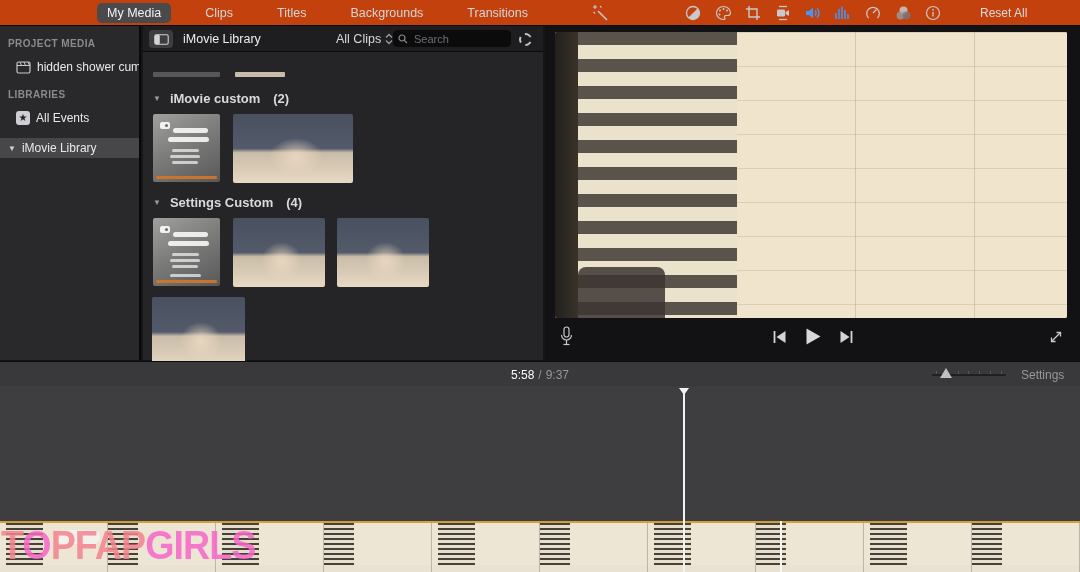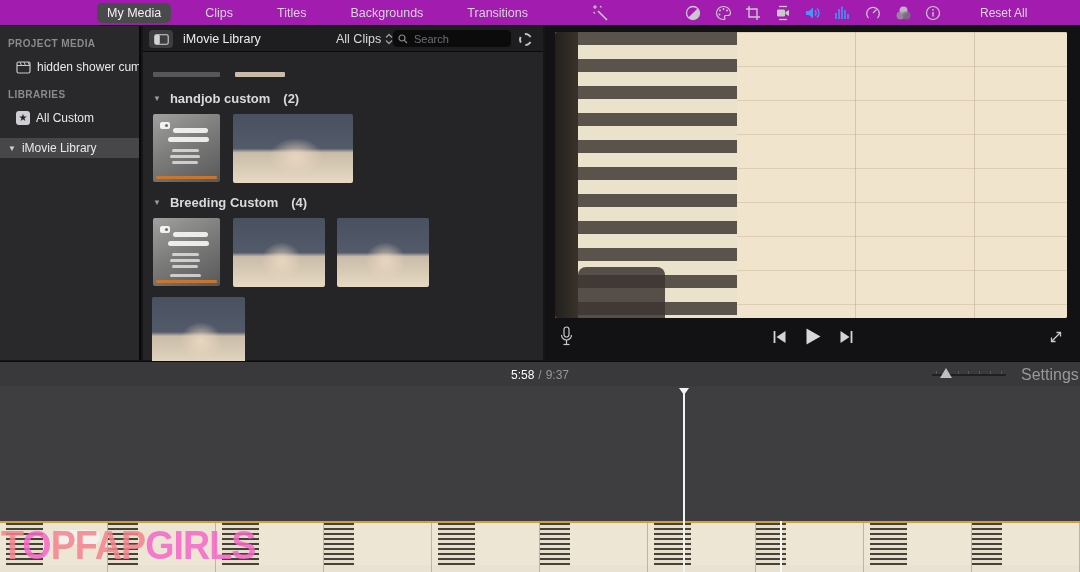--- a/index.html
+++ b/index.html
@@ -1,21 +1,21 @@
 <!DOCTYPE html>
 <html><head>
 <meta charset="utf-8">
 <style>
   html,body{margin:0;padding:0;background:#000;}
   .app{position:relative;width:1080px;height:572px;background:#161618;
        font-family:"Liberation Sans",sans-serif;overflow:hidden;
        -webkit-font-smoothing:antialiased;}
 
   
-  .topbar{position:absolute;left:0;top:0;width:1080px;height:25px;background:#a21caf;
+  .topbar{position:absolute;left:0;top:0;width:1080px;height:25px;background:#c2410c;
           border-bottom:1px solid #050505;}
   .tabs{position:absolute;left:97px;top:0;height:25px;display:flex;align-items:center;gap:24px;}
   .tab{font-size:12.5px;color:#d6d6d8;padding:3px 10px;border-radius:5px;white-space:nowrap;cursor:default;}
   .tab.active{background:#4a4a4d;color:#f3f3f4;}
   .wand-btn{position:absolute;left:590px;top:3px;width:22px;height:19px;display:flex;align-items:center;justify-content:center;}
   .tools{position:absolute;left:684px;top:0;height:25px;display:flex;align-items:center;gap:12px;}
   .tool{width:18px;height:18px;display:flex;align-items:center;justify-content:center;}
   .reset-all{position:absolute;left:980px;top:0;height:25px;display:flex;align-items:center;
              font-size:12px;color:#dcdcde;}
   svg{display:block;}
@@ -96,21 +96,21 @@
   .time-cur{color:#fbfbfc;font-weight:normal;}
   .time-sep,.time-total{color:#96969b;}
   .zoom-slider{position:absolute;left:932px;top:11px;width:74px;height:4px;}
   .zs-track{position:absolute;left:0;top:1px;width:100%;height:2px;background:#202022;border-radius:1px;}
   .zs-ticks{position:absolute;left:4px;top:-2px;width:66px;display:flex;justify-content:space-between;}
   .zs-ticks i{width:1px;height:3px;background:#55555a;}
   .zs-thumb{position:absolute;left:8px;top:-5px;width:0;height:0;
             border-left:6px solid transparent;border-right:6px solid transparent;
             border-bottom:10px solid #bfbfc4;}
   .settings-lbl{position:absolute;left:1021px;top:0;height:25px;display:flex;align-items:center;
-                font-size:16px;color:#97979c;}
+                font-size:12px;color:#97979c;}
 
   
   .timeline{position:absolute;left:0;top:386px;width:1080px;height:135px;background:#3e3e40;}
   .playhead{position:absolute;left:683px;top:388px;width:2px;height:184px;background:#f2f2f3;z-index:5;}
   .playhead::before{content:"";position:absolute;left:-4px;top:0;width:0;height:0;
                     border-left:5px solid transparent;border-right:5px solid transparent;
                     border-top:7px solid #f2f2f3;}
 
   
   .filmstrip{position:absolute;left:0;top:521px;width:1080px;height:51px;background:#ece4d3;
@@ -235,21 +235,21 @@
           <line x1="4" y1="1" x2="5.5" y2="4.5" stroke="#c9c9cd" stroke-width="1"></line>
           <line x1="8" y1="1" x2="9.5" y2="4.5" stroke="#c9c9cd" stroke-width="1"></line>
           <line x1="12" y1="1" x2="13.5" y2="4.5" stroke="#c9c9cd" stroke-width="1"></line>
         </svg>
       </span>
       <span class="lbl">hidden shower cum</span>
     </div>
     <div class="side-header">LIBRARIES</div>
     <div class="side-item">
       <span class="star-ic">★</span>
-      <span class="lbl">All Custom</span>
+      <span class="lbl">All Events</span>
     </div>
     <div class="side-item selected">
       <span class="tri">▼</span>
       <span class="lbl">iMovie Library</span>
     </div>
   </div>
 
   <div class="browser">
     <div class="browser-header">
       <div class="toggle-btn">
@@ -276,39 +276,39 @@
       </div>
     </div>
 
     <div class="clips">
 
       <div class="sliver" style="left:10px;top:20px;width:67px;background:#57575a;"></div>
       <div class="sliver" style="left:92px;top:20px;width:50px;background:#c9bda9;"></div>
 
       <div class="section-head" style="left:10px;top:39px;">
         <span class="tri">▼</span>
-        <span>handjob custom</span>
+        <span>iMovie custom</span>
         <span class="count">(2)</span>
       </div>
       <div class="thumb title-card" style="left:10px;top:62px;width:67px;height:68px;">
         <span class="cam"></span>
         <span class="ln" style="top:14px;width:52%;left:30%;"></span>
         <span class="ln" style="top:23px;width:62%;left:22%;"></span>
         <span class="ln s" style="top:35px;width:40%;left:28%;"></span>
         <span class="ln s" style="top:41px;width:44%;left:26%;"></span>
         <span class="ln s" style="top:47px;width:38%;left:29%;"></span>
         <span class="bar"></span>
       </div>
       <div class="thumb clip-thumb" style="left:90px;top:62px;width:120px;height:69px;">
           <span class="blob"></span>
         </div>
 
       <div class="section-head" style="left:10px;top:143px;">
         <span class="tri">▼</span>
-        <span>Breeding Custom</span>
+        <span>Settings Custom</span>
         <span class="count">(4)</span>
       </div>
       <div class="thumb title-card" style="left:10px;top:166px;width:67px;height:68px;">
         <span class="cam"></span>
         <span class="ln" style="top:14px;width:52%;left:30%;"></span>
         <span class="ln" style="top:23px;width:62%;left:22%;"></span>
         <span class="ln s" style="top:35px;width:40%;left:28%;"></span>
         <span class="ln s" style="top:41px;width:44%;left:26%;"></span>
         <span class="ln s" style="top:47px;width:38%;left:29%;"></span>
         <span class="ln s" style="top:56px;width:46%;left:25%;"></span>

